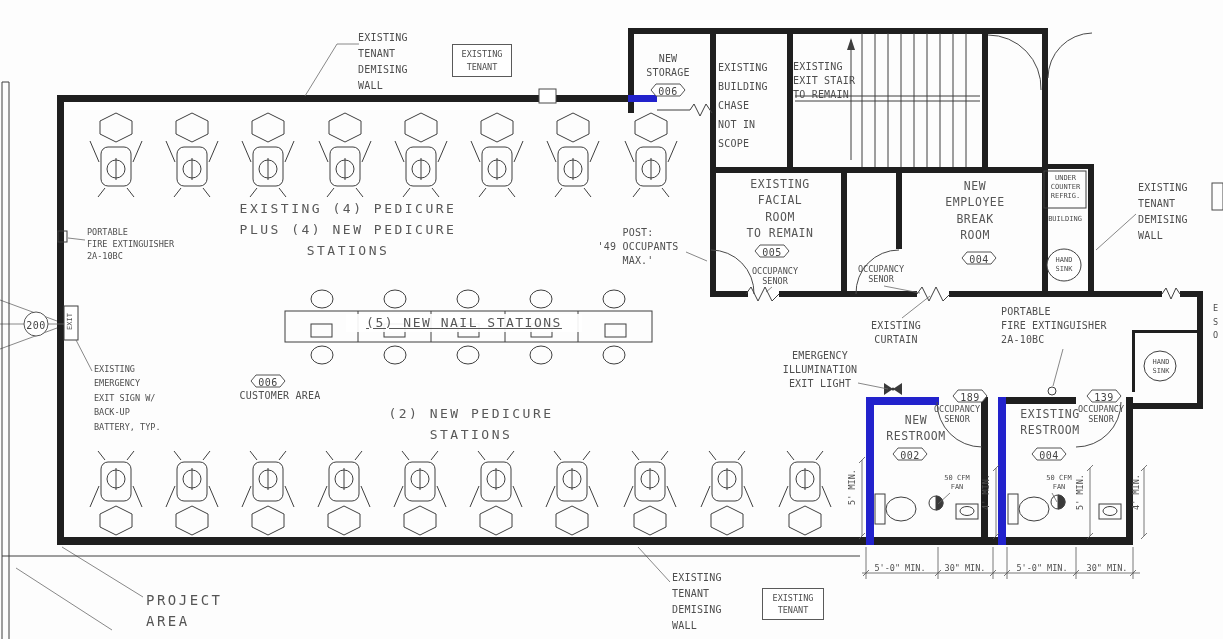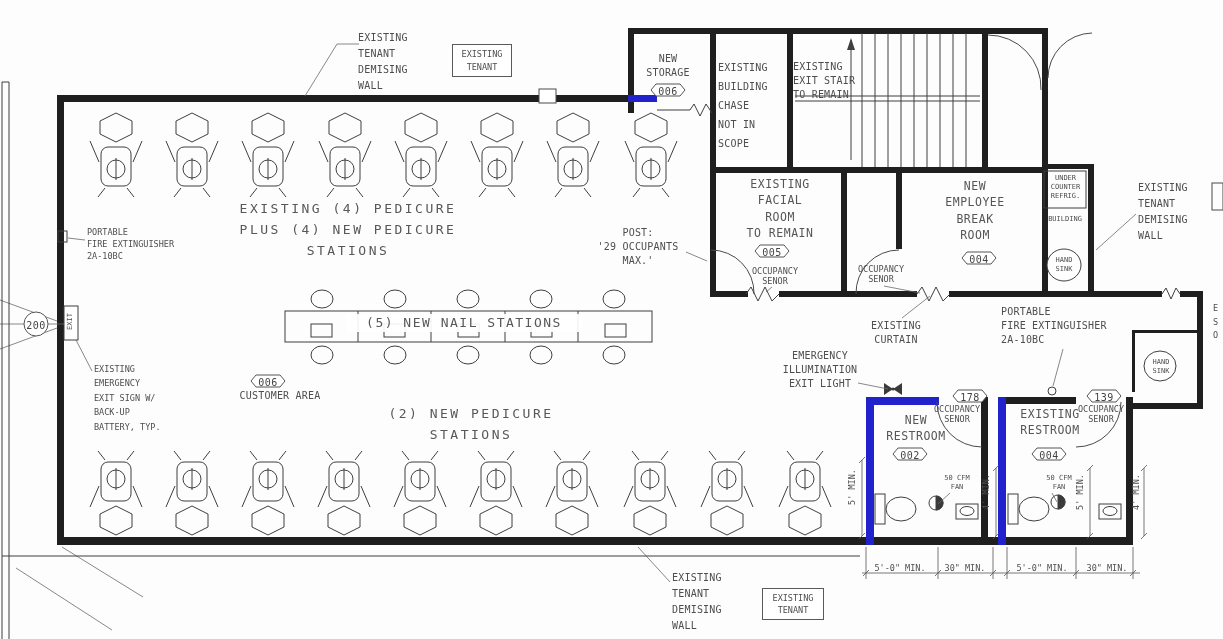--- a/index.html
+++ b/index.html
@@ -18,21 +18,21 @@
   .t-xs  { font-size:8.5px; }
   .t-xxs { font-size:7px; line-height:1.3; }
   .t-tag { font-size:10px; letter-spacing:0.5px; color:#444; }
   .lh-12 { line-height:1.2; }
   .lh-16 { line-height:1.6; }
   .lh-17 { line-height:1.7; }
   .lh-tall { line-height:1.9; }
   .box { border:1px solid #5a5a5a; background:#fff; display:flex; align-items:center;
          justify-content:center; white-space:pre-line; text-align:center; }
   .rot { transform:rotate(-90deg); }
-  .whitebg { background:rgba(255,255,255,0.92); }
+  .whitebg { background:rgba(255,255,255,0.92);text-decoration:underline; }
 </style>
 </head>
 <body>
 
 <div class="plan">
 
 <svg class="lw" width="1223" height="639" viewBox="0 0 1223 639">
   <defs>
     <g id="pedi">
       <g fill="none" stroke="#3f3f3f" stroke-width="1">
@@ -311,21 +311,21 @@
 <div class="lbl t-xxs c rot" style="left:51px;top:317px;width:40px">EXIT</div>
 <div class="lbl t-sm lh-17" style="left:94px;top:362px;width:92px">EXISTING
 EMERGENCY
 EXIT SIGN W/
 BACK-UP
 BATTERY, TYP.</div>
 <div class="lbl t-lg c" style="left:220px;top:199px;width:256px">EXISTING (4) PEDICURE
 PLUS (4) NEW PEDICURE
 STATIONS</div>
 <div class="lbl t-md c" style="left:588px;top:226px;width:100px">POST:
-'29 OCCUPANTS
+'49 OCCUPANTS
 MAX.'</div>
 <div class="lbl t-lgs c whitebg" style="left:346px;top:314px;width:236px">(5) NEW NAIL STATIONS</div>
 <div class="lbl t-md c" style="left:224px;top:389px;width:112px">CUSTOMER AREA</div>
 <div class="lbl t-lg c" style="left:382px;top:404px;width:178px">(2) NEW PEDICURE
 STATIONS</div>
 <div class="lbl t-xs c lh-12" style="left:745px;top:266px;width:60px">OCCUPANCY
 SENOR</div>
 <div class="lbl t-xs c lh-12" style="left:851px;top:264px;width:60px">OCCUPANCY
 SENOR</div>
 <div class="lbl t-xs c lh-12" style="left:927px;top:404px;width:60px">OCCUPANCY
@@ -343,20 +343,22 @@
 <div class="lbl t-room c" style="left:876px;top:412px;width:80px">NEW
 RESTROOM</div>
 <div class="lbl t-room c" style="left:1004px;top:406px;width:92px">EXISTING
 RESTROOM</div>
 <div class="lbl t-xxs c" style="left:936px;top:474px;width:42px">50 CFM
 FAN</div>
 <div class="lbl t-xxs c" style="left:1038px;top:474px;width:42px">50 CFM
 FAN</div>
 <div class="lbl t-xxs c" style="left:1146px;top:358px;width:30px">HAND
 SINK</div>
+<div class="lbl t-title" style="left:146px;top:590px;width:92px">PROJECT
+AREA</div>
 <div class="lbl t-md lh-16" style="left:672px;top:570px;width:66px">EXISTING
 TENANT
 DEMISING
 WALL</div>
 <div class="lbl box t-xs" style="left:762px;top:588px;width:62px;height:32px">EXISTING
 TENANT</div>
 <div class="lbl t-xs lh-16" style="left:1213px;top:302px;width:12px">E
 S
 O</div>
 
@@ -369,16 +371,16 @@
 <div class="lbl t-xs c rot" style="left:1058px;top:486px;width:44px">5' MIN.</div>
 <div class="lbl t-xs c rot" style="left:1114px;top:486px;width:44px">4' MIN.</div>
 
 <div class="lbl t-tag c" style="left:24px;top:319px;width:24px">200</div>
 <div class="lbl t-tag c" style="left:251px;top:376px;width:34px">006</div>
 <div class="lbl t-tag c" style="left:893px;top:449px;width:34px">002</div>
 <div class="lbl t-tag c" style="left:1032px;top:449px;width:34px">004</div>
 <div class="lbl t-tag c" style="left:962px;top:253px;width:34px">004</div>
 <div class="lbl t-tag c" style="left:755px;top:246px;width:34px">005</div>
 <div class="lbl t-tag c" style="left:651px;top:85px;width:34px">006</div>
-<div class="lbl t-tag c" style="left:953px;top:391px;width:34px">178</div>
+<div class="lbl t-tag c" style="left:953px;top:391px;width:34px">189</div>
 <div class="lbl t-tag c" style="left:1087px;top:391px;width:34px">139</div>
 
 </div>
 
 </body></html>

